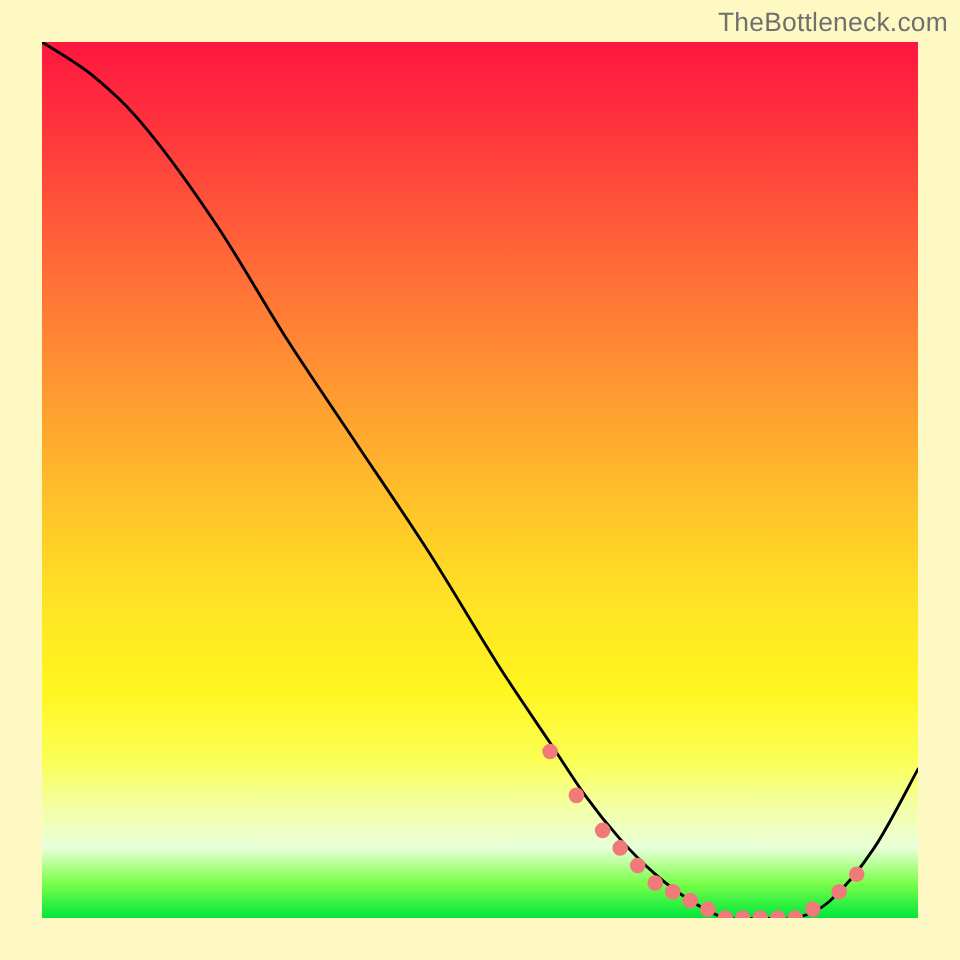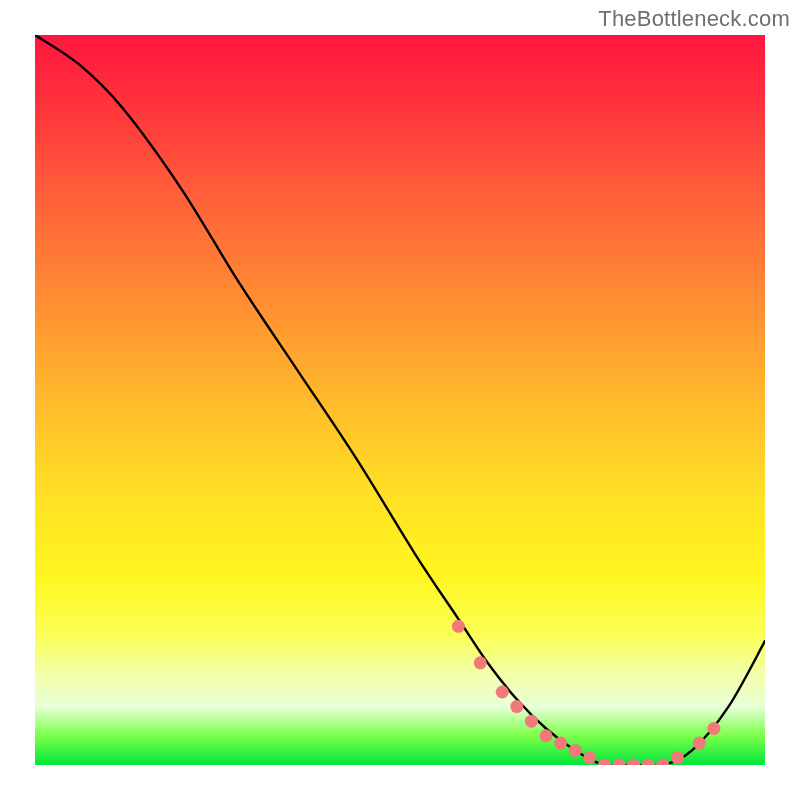--- a/index.html
+++ b/index.html
@@ -8,21 +8,21 @@
     width: 800px;
     height: 800px;
     background: #000;
     overflow: hidden;
     font-family: Arial, Helvetica, sans-serif;
   }
   .frame {
     position: relative;
     width: 800px;
     height: 800px;
-    background: #ffffff;
+    background: #fef9c3;
   }
   .plot {
     position: absolute;
     left: 35px;
     top: 35px;
     width: 730px;
     height: 730px;
     
     background: linear-gradient(
       to bottom,

